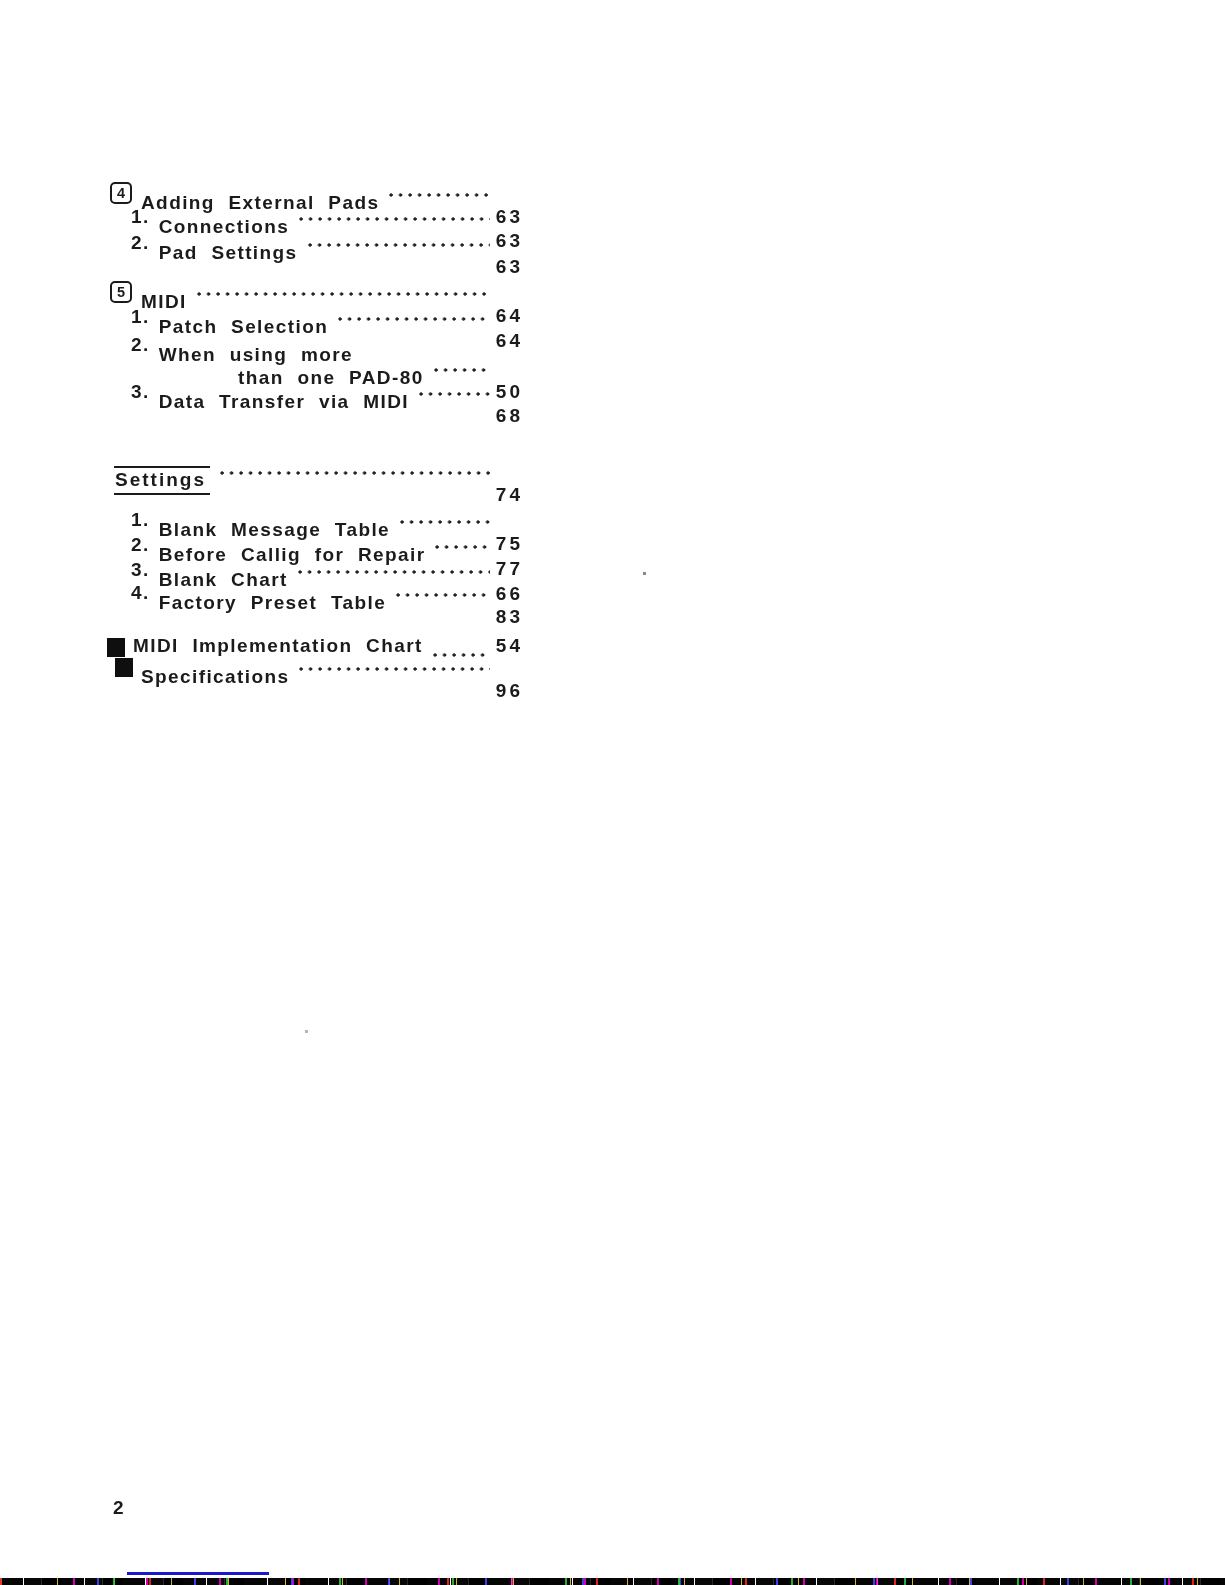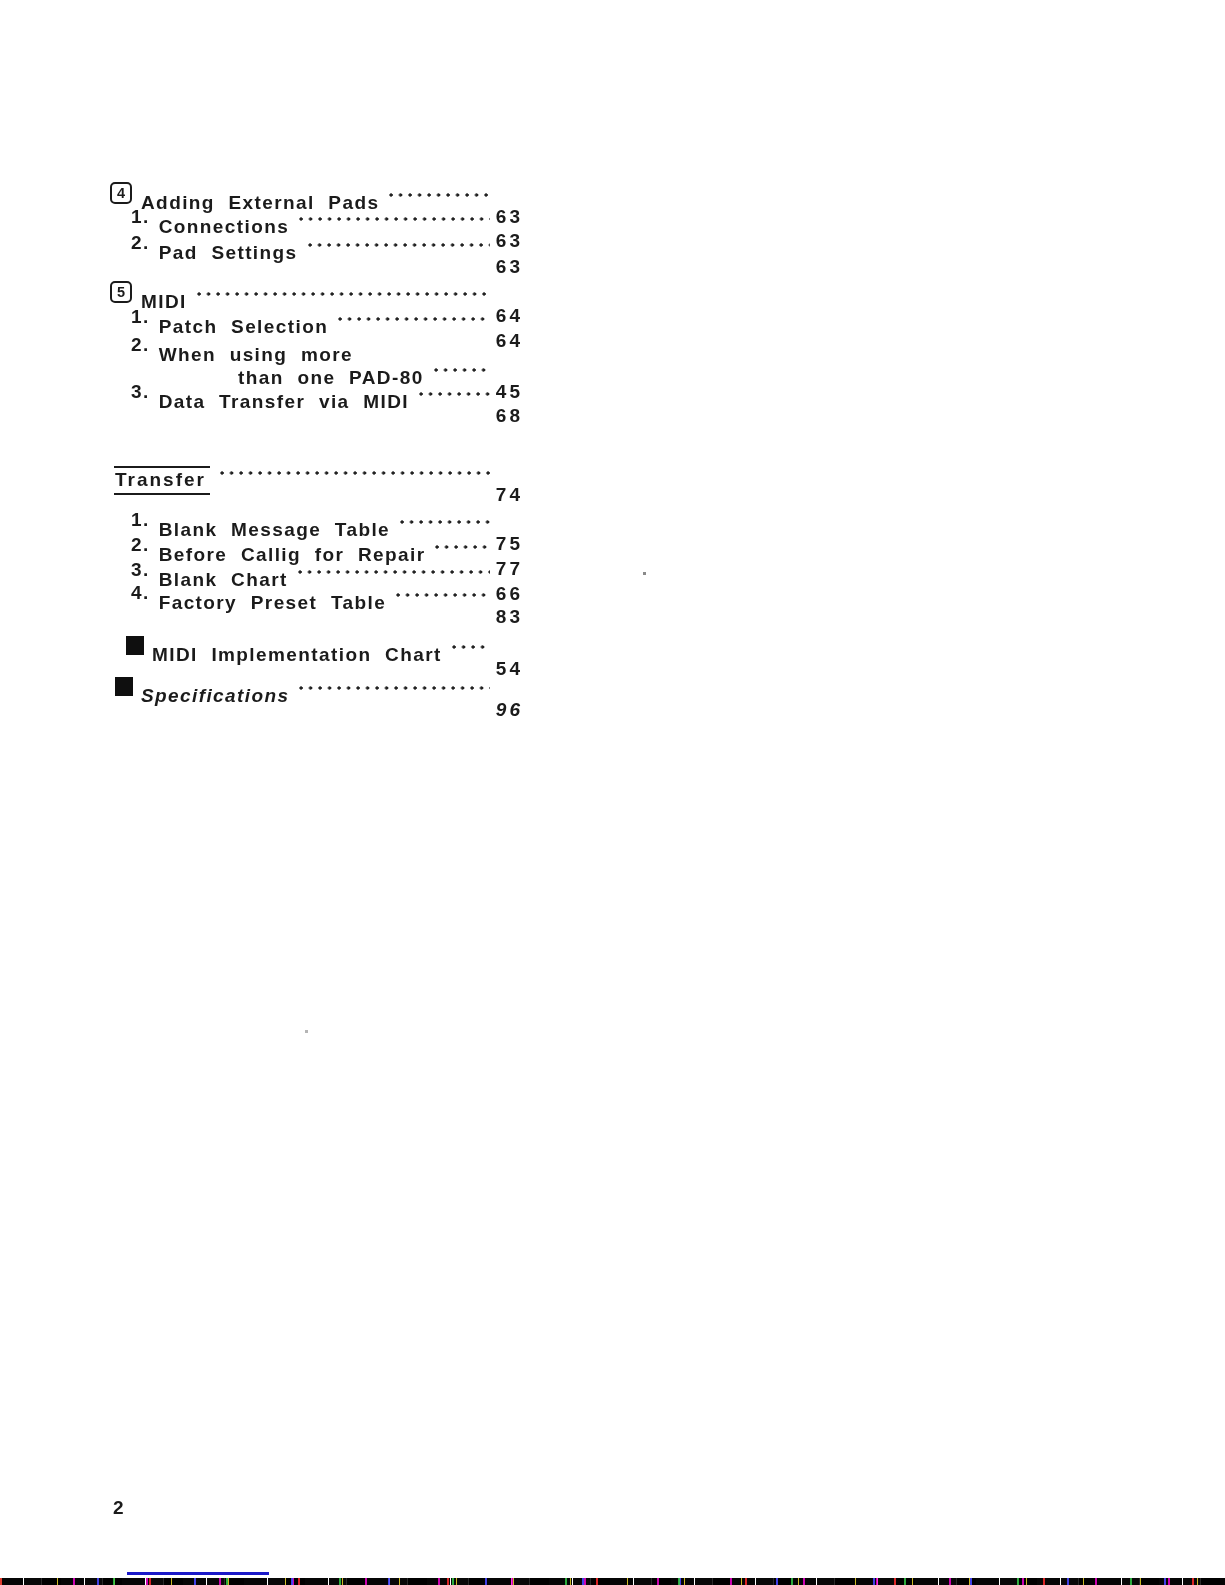--- a/index.html
+++ b/index.html
@@ -113,31 +113,31 @@
     <span class="leader"></span>
     <span class="page-num">64</span>
   </div>
   <div class="row" style="top:333px;left:131px;">
     <span class="prefix">2.</span>
     <span class="label">When using more</span>
   </div>
   <div class="row" style="top:356px;left:238px;">
     <span class="label">than one PAD-80</span>
     <span class="leader"></span>
-    <span class="page-num">45</span>
+    <span class="page-num">50</span>
   </div>
   <div class="row" style="top:380px;left:131px;">
     <span class="prefix">3.</span>
     <span class="label">Data Transfer via MIDI</span>
     <span class="leader"></span>
     <span class="page-num">68</span>
   </div>
 
   <div class="row" style="top:457px;left:114px;height:28px;">
-    <span class="label ref-label">Transfer</span>
+    <span class="label ref-label">Settings</span>
     <span class="leader"></span>
     <span class="page-num">74</span>
   </div>
 
   <div class="row" style="top:508px;left:131px;">
     <span class="prefix">1.</span>
     <span class="label">Blank Message Table</span>
     <span class="leader"></span>
     <span class="page-num">75</span>
   </div>
@@ -153,27 +153,27 @@
     <span class="leader"></span>
     <span class="page-num">66</span>
   </div>
   <div class="row" style="top:581px;left:131px;">
     <span class="prefix">4.</span>
     <span class="label">Factory Preset Table</span>
     <span class="leader"></span>
     <span class="page-num">83</span>
   </div>
 
-  <div class="row" style="top:633px;left:126px;">
+  <div class="row" style="top:633px;left:107px;align-items:flex-end;">
     <span class="bullet"></span>
     <span class="label">MIDI Implementation Chart</span>
     <span class="leader"></span>
     <span class="page-num">54</span>
   </div>
-  <div class="row" style="top:674px;left:115px;font-style:italic;">
+  <div class="row" style="top:655px;left:115px;">
     <span class="bullet"></span>
     <span class="label">Specifications</span>
     <span class="leader"></span>
     <span class="page-num">96</span>
   </div>
 
   <div class="footer-page">2</div>
 
   <div class="speck" style="left:643px;top:572px;"></div>
   <div class="speck light" style="left:305px;top:1030px;"></div>

